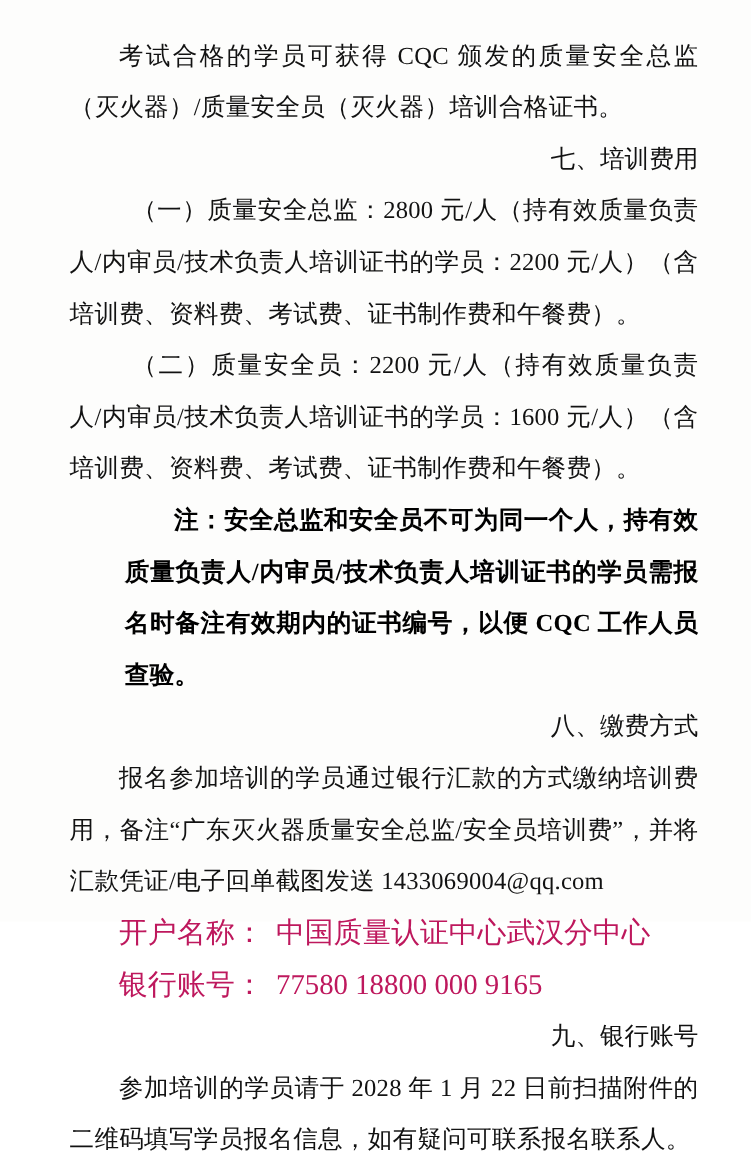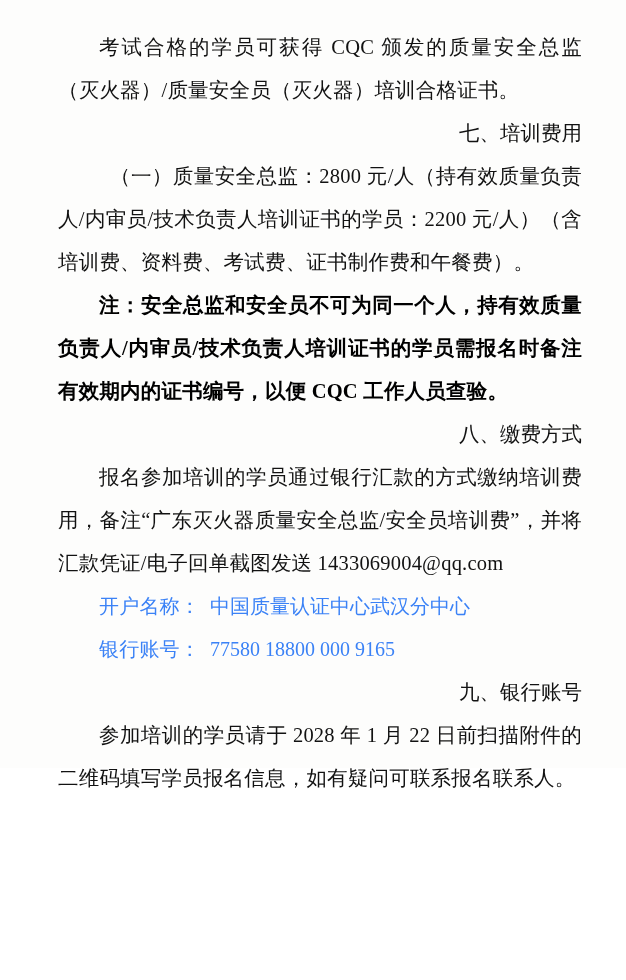--- a/index.html
+++ b/index.html
@@ -33,27 +33,28 @@
   }
   .indent {
     text-indent: 41px;
   }
   .indent-half {
     text-indent: 52px;
   }
   .bold {
     font-weight: bold;
     color: #000;
+    margin-left: 46px;
   }
   .bank-line {
     text-indent: 41px;
-    font-size: 20px;
+    font-size: 24px;
     line-height: 43px;
     margin: 0;
-    color: #3b82f6;
+    color: #be185d;
   }
   .bank-label {
     letter-spacing: 0.2px;
   }
   .bank-val {
     margin-left: 10px;
   }
   .heading {
     text-indent: 41px;
     font-size: 20.5px;
@@ -67,20 +68,21 @@
 <body>
 
 <div class="page">
 
   <p class="para indent">考试合格的学员可获得 CQC 颁发的质量安全总监（灭火器）/质量安全员（灭火器）培训合格证书。</p>
 
   <p class="heading">七、培训费用</p>
 
   <p class="para indent-half">（一）质量安全总监：2800 元/人（持有效质量负责人/内审员/技术负责人培训证书的学员：2200 元/人）（含培训费、资料费、考试费、证书制作费和午餐费）。</p>
 
+  <p class="para indent-half">（二）质量安全员：2200 元/人（持有效质量负责人/内审员/技术负责人培训证书的学员：1600 元/人）（含培训费、资料费、考试费、证书制作费和午餐费）。</p>
 
   <p class="para indent bold">注：安全总监和安全员不可为同一个人，持有效质量负责人/内审员/技术负责人培训证书的学员需报名时备注有效期内的证书编号，以便 CQC 工作人员查验。</p>
 
   <p class="heading">八、缴费方式</p>
 
   <p class="para indent">报名参加培训的学员通过银行汇款的方式缴纳培训费用，备注“广东灭火器质量安全总监/安全员培训费”，并将汇款凭证/电子回单截图发送 1433069004@qq.com</p>
 
   <p class="bank-line">
     <span class="bank-label">开户名称：</span><span class="bank-val">中国质量认证中心武汉分中心</span>
   </p>

